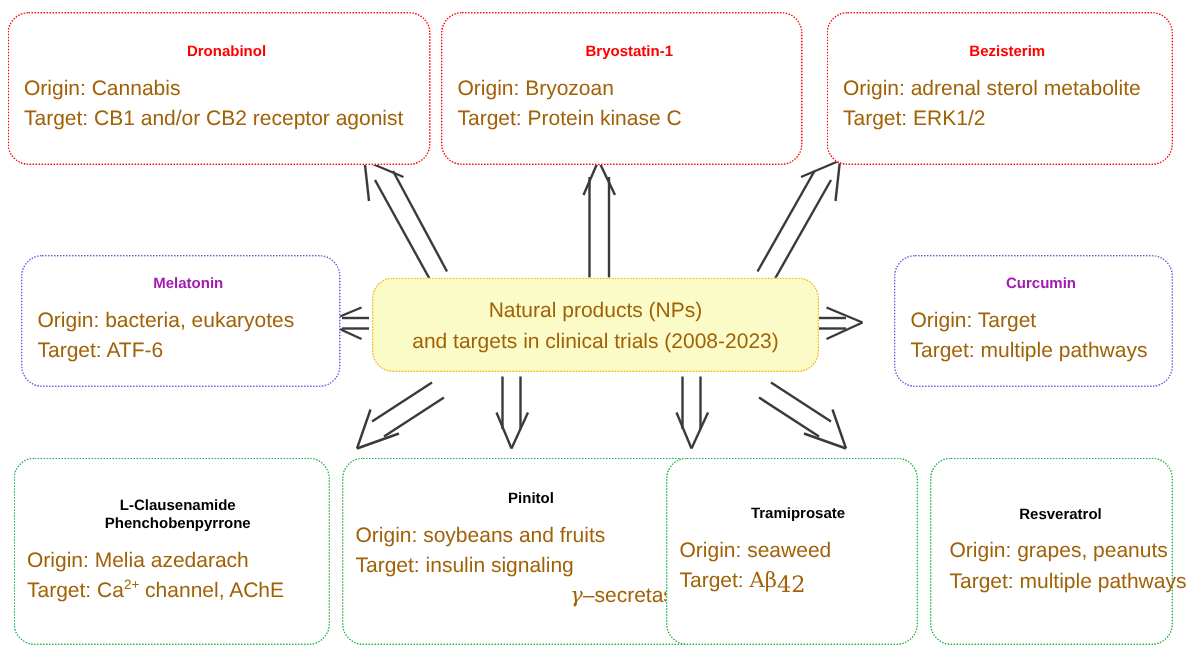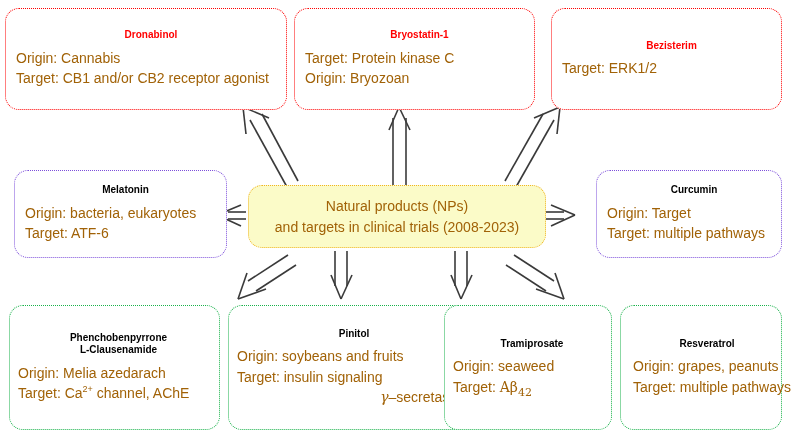--- a/index.html
+++ b/index.html
@@ -51,41 +51,41 @@
   
   .red {
     border: 1.5px dotted #ff0000;
   }
   .red .title { color: #ff0000; }
 
   
   .purple {
     border: 1.5px dotted #7d4fdb;
   }
-  .purple .title { color: #000000; }
+  .purple .title { color: #a21caf; }
 
   
   .green {
     border: 1.5px dotted #18b24a;
   }
   .green .title { color: #000000; }
 
   
   #center-node {
     border: 1.5px dotted #f0b422;
     background: #fbfbc8;
   }
   #center-node .line {
     text-align: center;
   }
 
   .pad-l { padding-left: 10px; }
 
   sup { font-size: 9px; vertical-align: super; line-height: 0; }
-  sub { font-size: 11px; vertical-align: sub; line-height: 0; }
+  sub { font-size: 15px; vertical-align: sub; line-height: 0; }
   .gk { font-family: "DejaVu Serif", serif; font-style: italic; }
   .ab { font-family: "DejaVu Serif", serif; }
 </style>
 </head>
 <body>
 
 <svg id="canvas" viewBox="0 0 791 437" xmlns="http://www.w3.org/2000/svg">
   <g fill="none" stroke="#3a3a3a" stroke-width="1.6" stroke-linecap="butt" stroke-linejoin="miter">
 
     <g>
@@ -154,26 +154,27 @@
 </svg>
 
 <div class="node red pad-l" style="left:5px; top:8px; width:282px; height:102px;">
   <div class="title">Dronabinol</div>
   <div class="line">Origin: Cannabis</div>
   <div class="line">Target: CB1 and/or CB2 receptor agonist</div>
 </div>
 
 <div class="node red pad-l" style="left:294px; top:8px; width:241px; height:102px;">
   <div class="title">Bryostatin-1</div>
+  <div class="line">Origin: Bryozoan</div>
   <div class="line">Target: Protein kinase C</div>
-  <div class="line">Origin: Bryozoan</div>
 </div>
 
 <div class="node red pad-l" style="left:551px; top:8px; width:231px; height:102px;">
   <div class="title">Bezisterim</div>
+  <div class="line">Origin: adrenal sterol metabolite</div>
   <div class="line">Target: ERK1/2</div>
 </div>
 
 <div class="node purple pad-l" style="left:14px; top:170px; width:213px; height:88px;">
   <div class="title">Melatonin</div>
   <div class="line">Origin: bacteria, eukaryotes</div>
   <div class="line">Target: ATF-6</div>
 </div>
 
 <div class="node purple pad-l" style="left:596px; top:170px; width:186px; height:88px;">
@@ -182,22 +183,22 @@
   <div class="line">Target: multiple pathways</div>
 </div>
 
 <div class="node" id="center-node" style="left:248px; top:185px; width:298px; height:63px;">
   <div class="line">Natural products (NPs)</div>
   <div class="line">and targets in clinical trials (2008-2023)</div>
 </div>
 
 <div class="node green" style="left:9px; top:305px; width:211px; height:125px; padding-left:8px;">
   <div class="title">
+    <div>L-Clausenamide</div>
     <div>Phenchobenpyrrone</div>
-    <div>L-Clausenamide</div>
   </div>
   <div class="line">Origin: Melia azedarach</div>
   <div class="line"><span>Target: Ca</span><sup>2+</sup><span> channel, AChE</span></div>
 </div>
 
 <div class="node green" style="left:228px; top:305px; width:244px; height:125px; padding-left:8px;">
   <div class="title">Pinitol</div>
   <div class="line">Origin: soybeans and fruits</div>
   <div class="line">Target: insulin signaling</div>
   <div class="line center" style="padding-right:14px;"><span class="gk">γ</span><span>–secretase</span></div>

